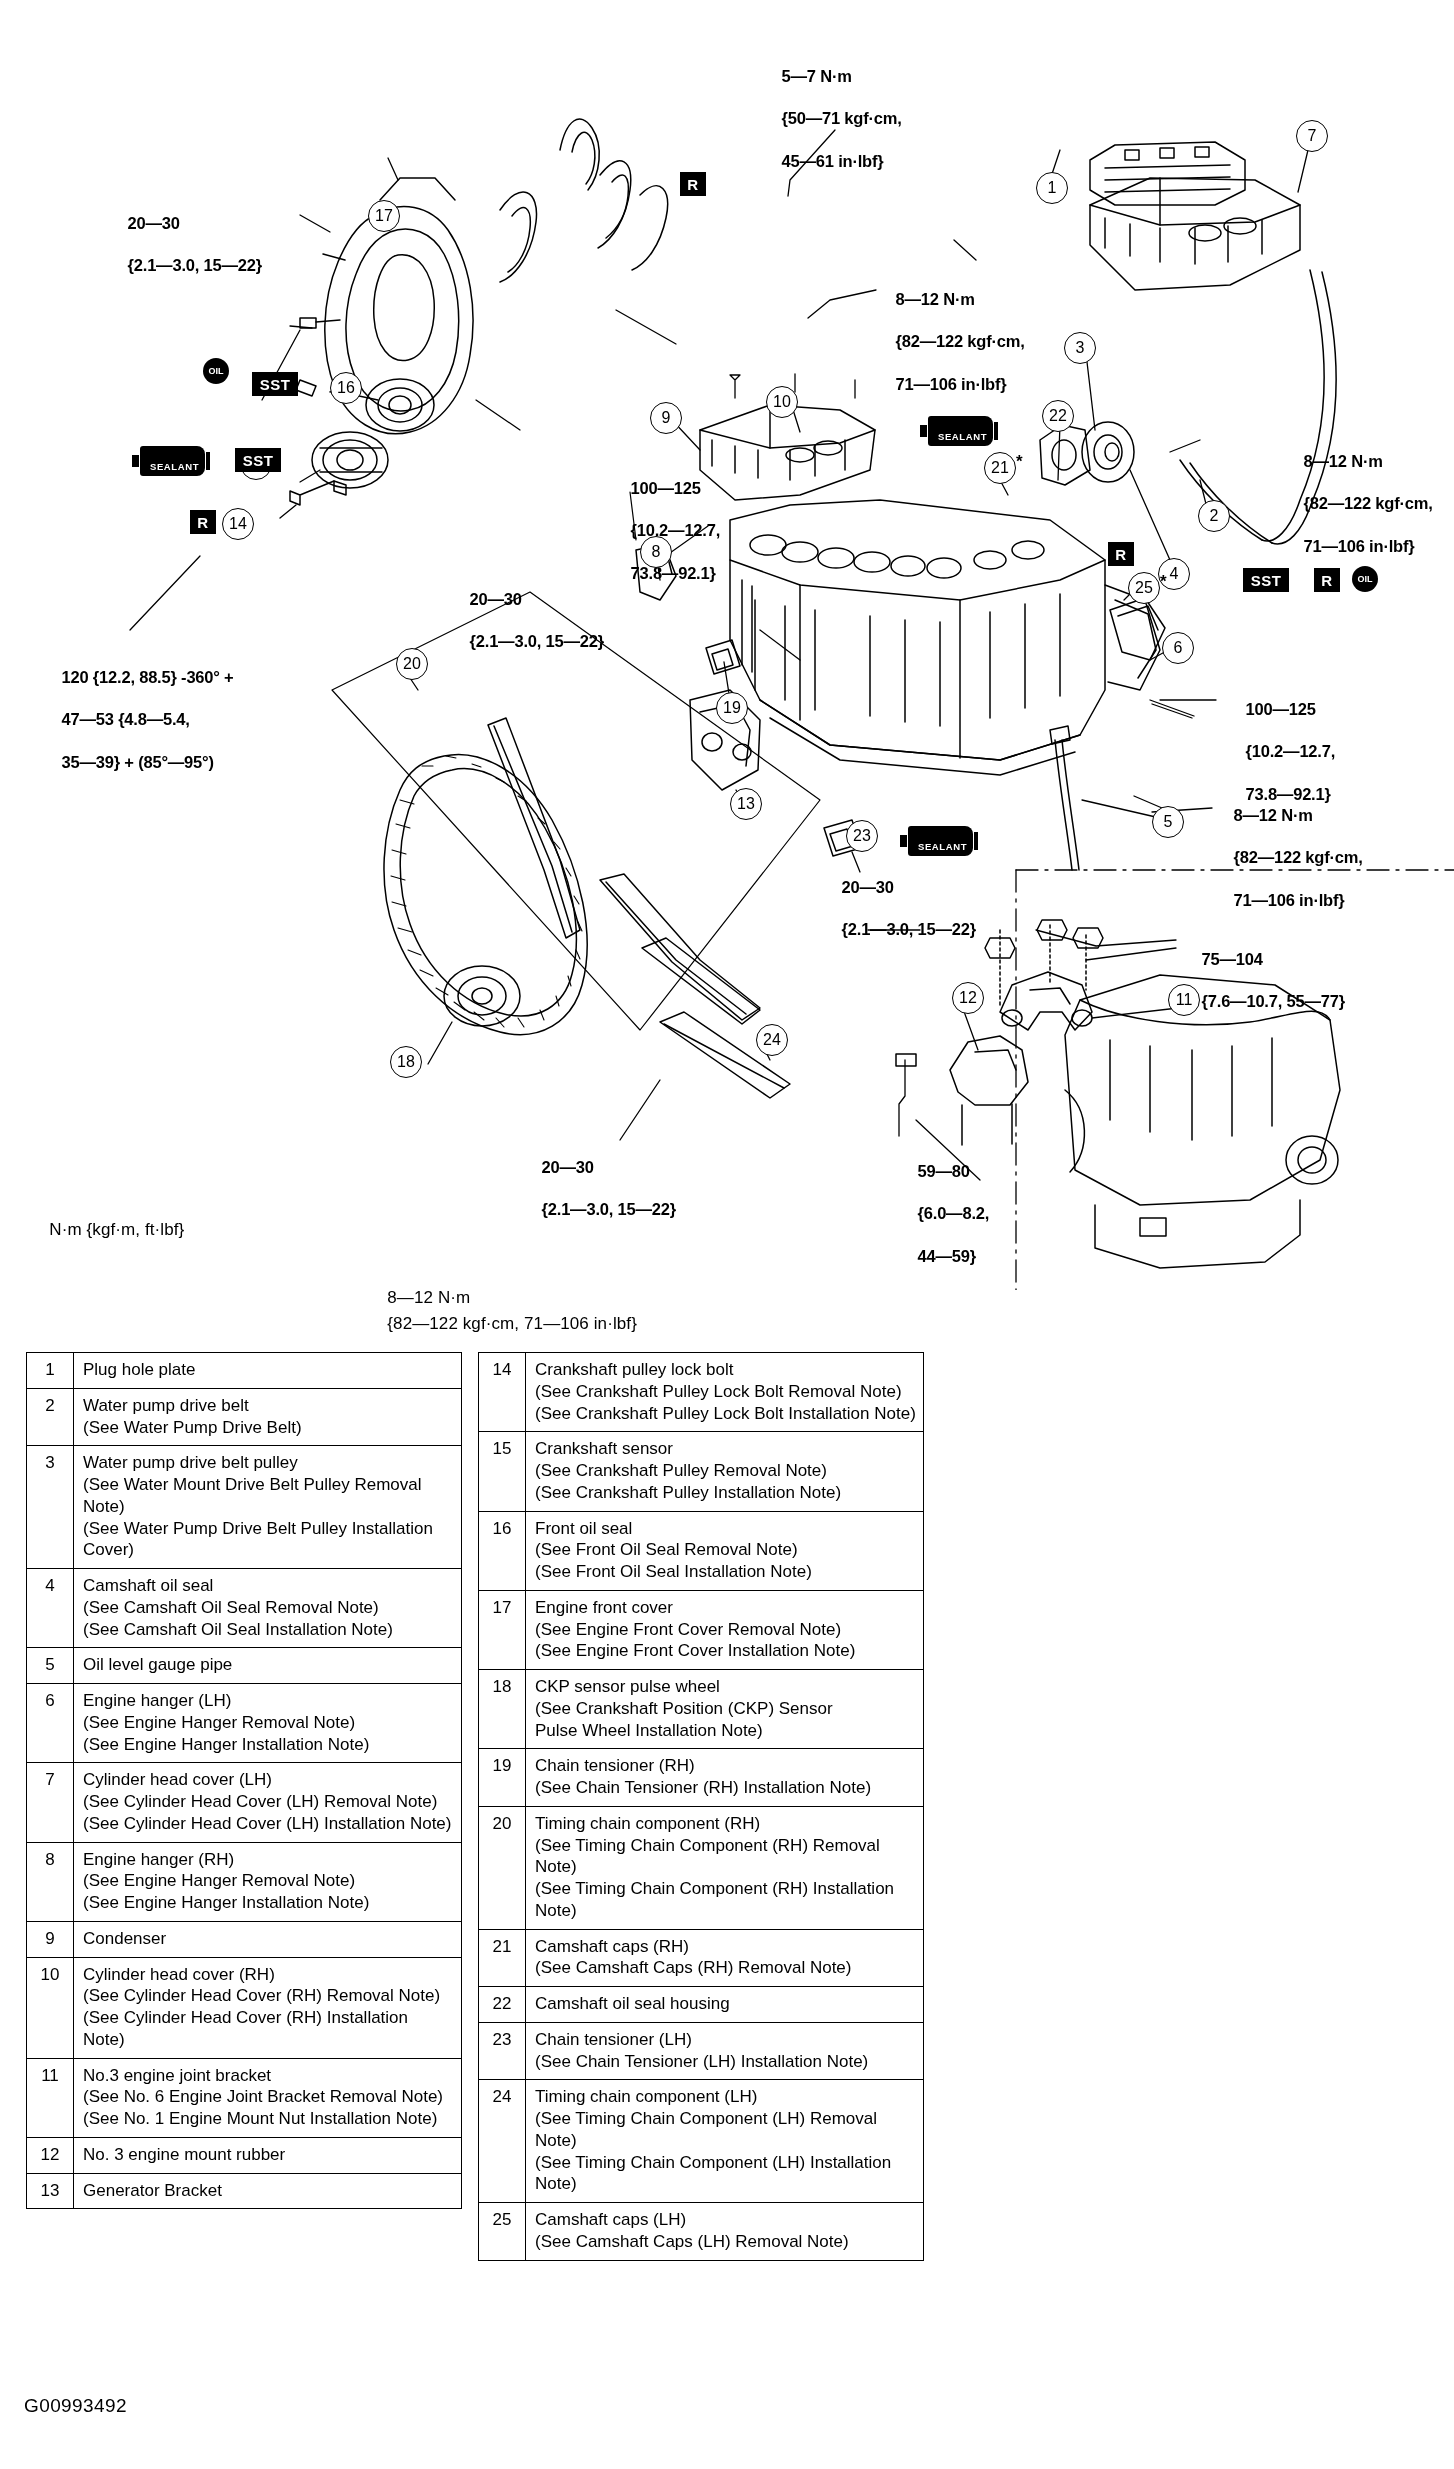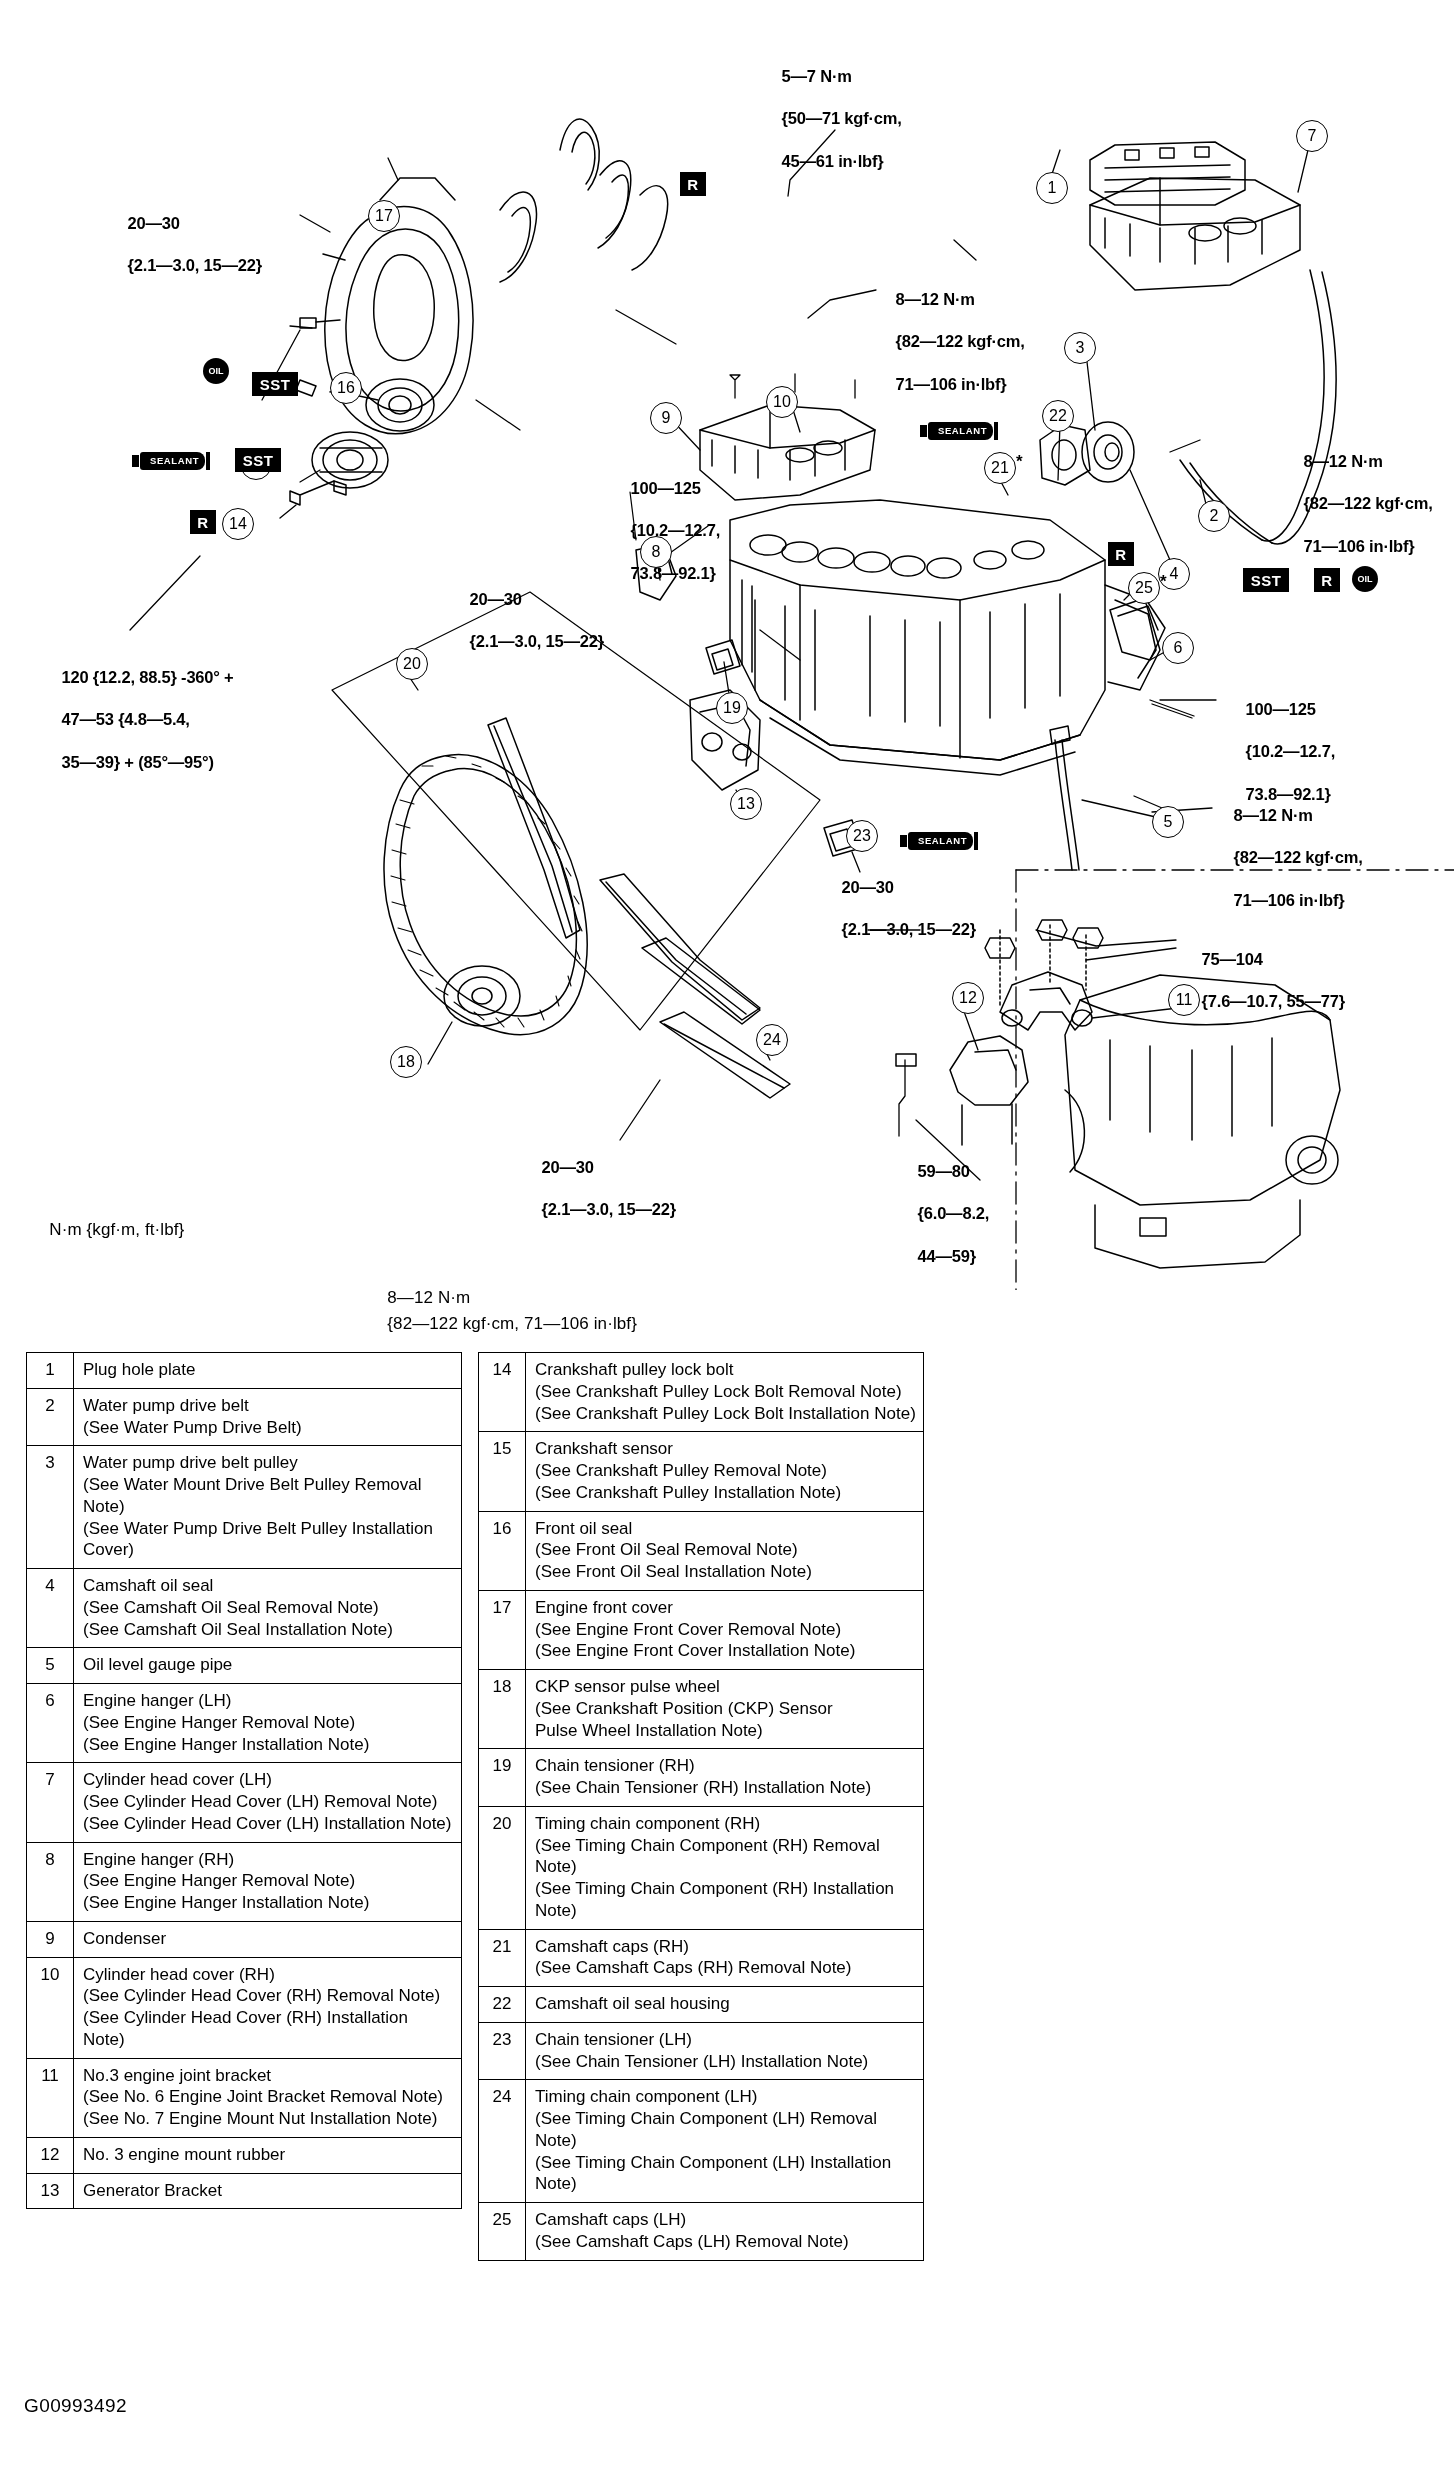--- a/index.html
+++ b/index.html
@@ -41,21 +41,21 @@
   .tag.oil{
     width:26px;height:26px;border-radius:50%;font-size:9px;
     letter-spacing:0;padding:0;
   }
   
   .sealant{
     position:absolute;height:22px;display:flex;align-items:center;
   }
   .sealant .tube{
     background:#000;color:#fff;font-size:9.5px;font-weight:bold;
-    letter-spacing:0.6px;height:18px;line-height:18px;padding:0 6px 0 10px;
+    letter-spacing:0.6px;height:18px;line-height:18px;padding:12px 6px 0 10px;
     border-radius:3px 8px 8px 3px;
   }
   .sealant .cap{
     width:7px;height:12px;background:#000;margin-right:1px;
   }
   .sealant .nozzle{
     width:4px;height:18px;background:#000;margin-left:1px;
   }
 
   
@@ -623,21 +623,21 @@
               <span class="sub">Cylinder head cover (RH)</span>
               <span class="sub">(See Cylinder Head Cover (RH) Removal Note)</span>
               <span class="sub">(See Cylinder Head Cover (RH) Installation Note)</span>
             </td>
           </tr>
           <tr>
             <td class="num">11</td>
             <td>
               <span class="sub">No.3 engine joint bracket</span>
               <span class="sub">(See  No. 6 Engine Joint Bracket Removal Note)</span>
-              <span class="sub">(See  No. 7 Engine Mount Nut Installation Note)</span>
+              <span class="sub">(See  No. 1 Engine Mount Nut Installation Note)</span>
             </td>
           </tr>
           <tr>
             <td class="num">12</td>
             <td>
               <span class="sub">No. 3 engine mount rubber</span>
             </td>
           </tr>
           <tr>
             <td class="num">13</td>

